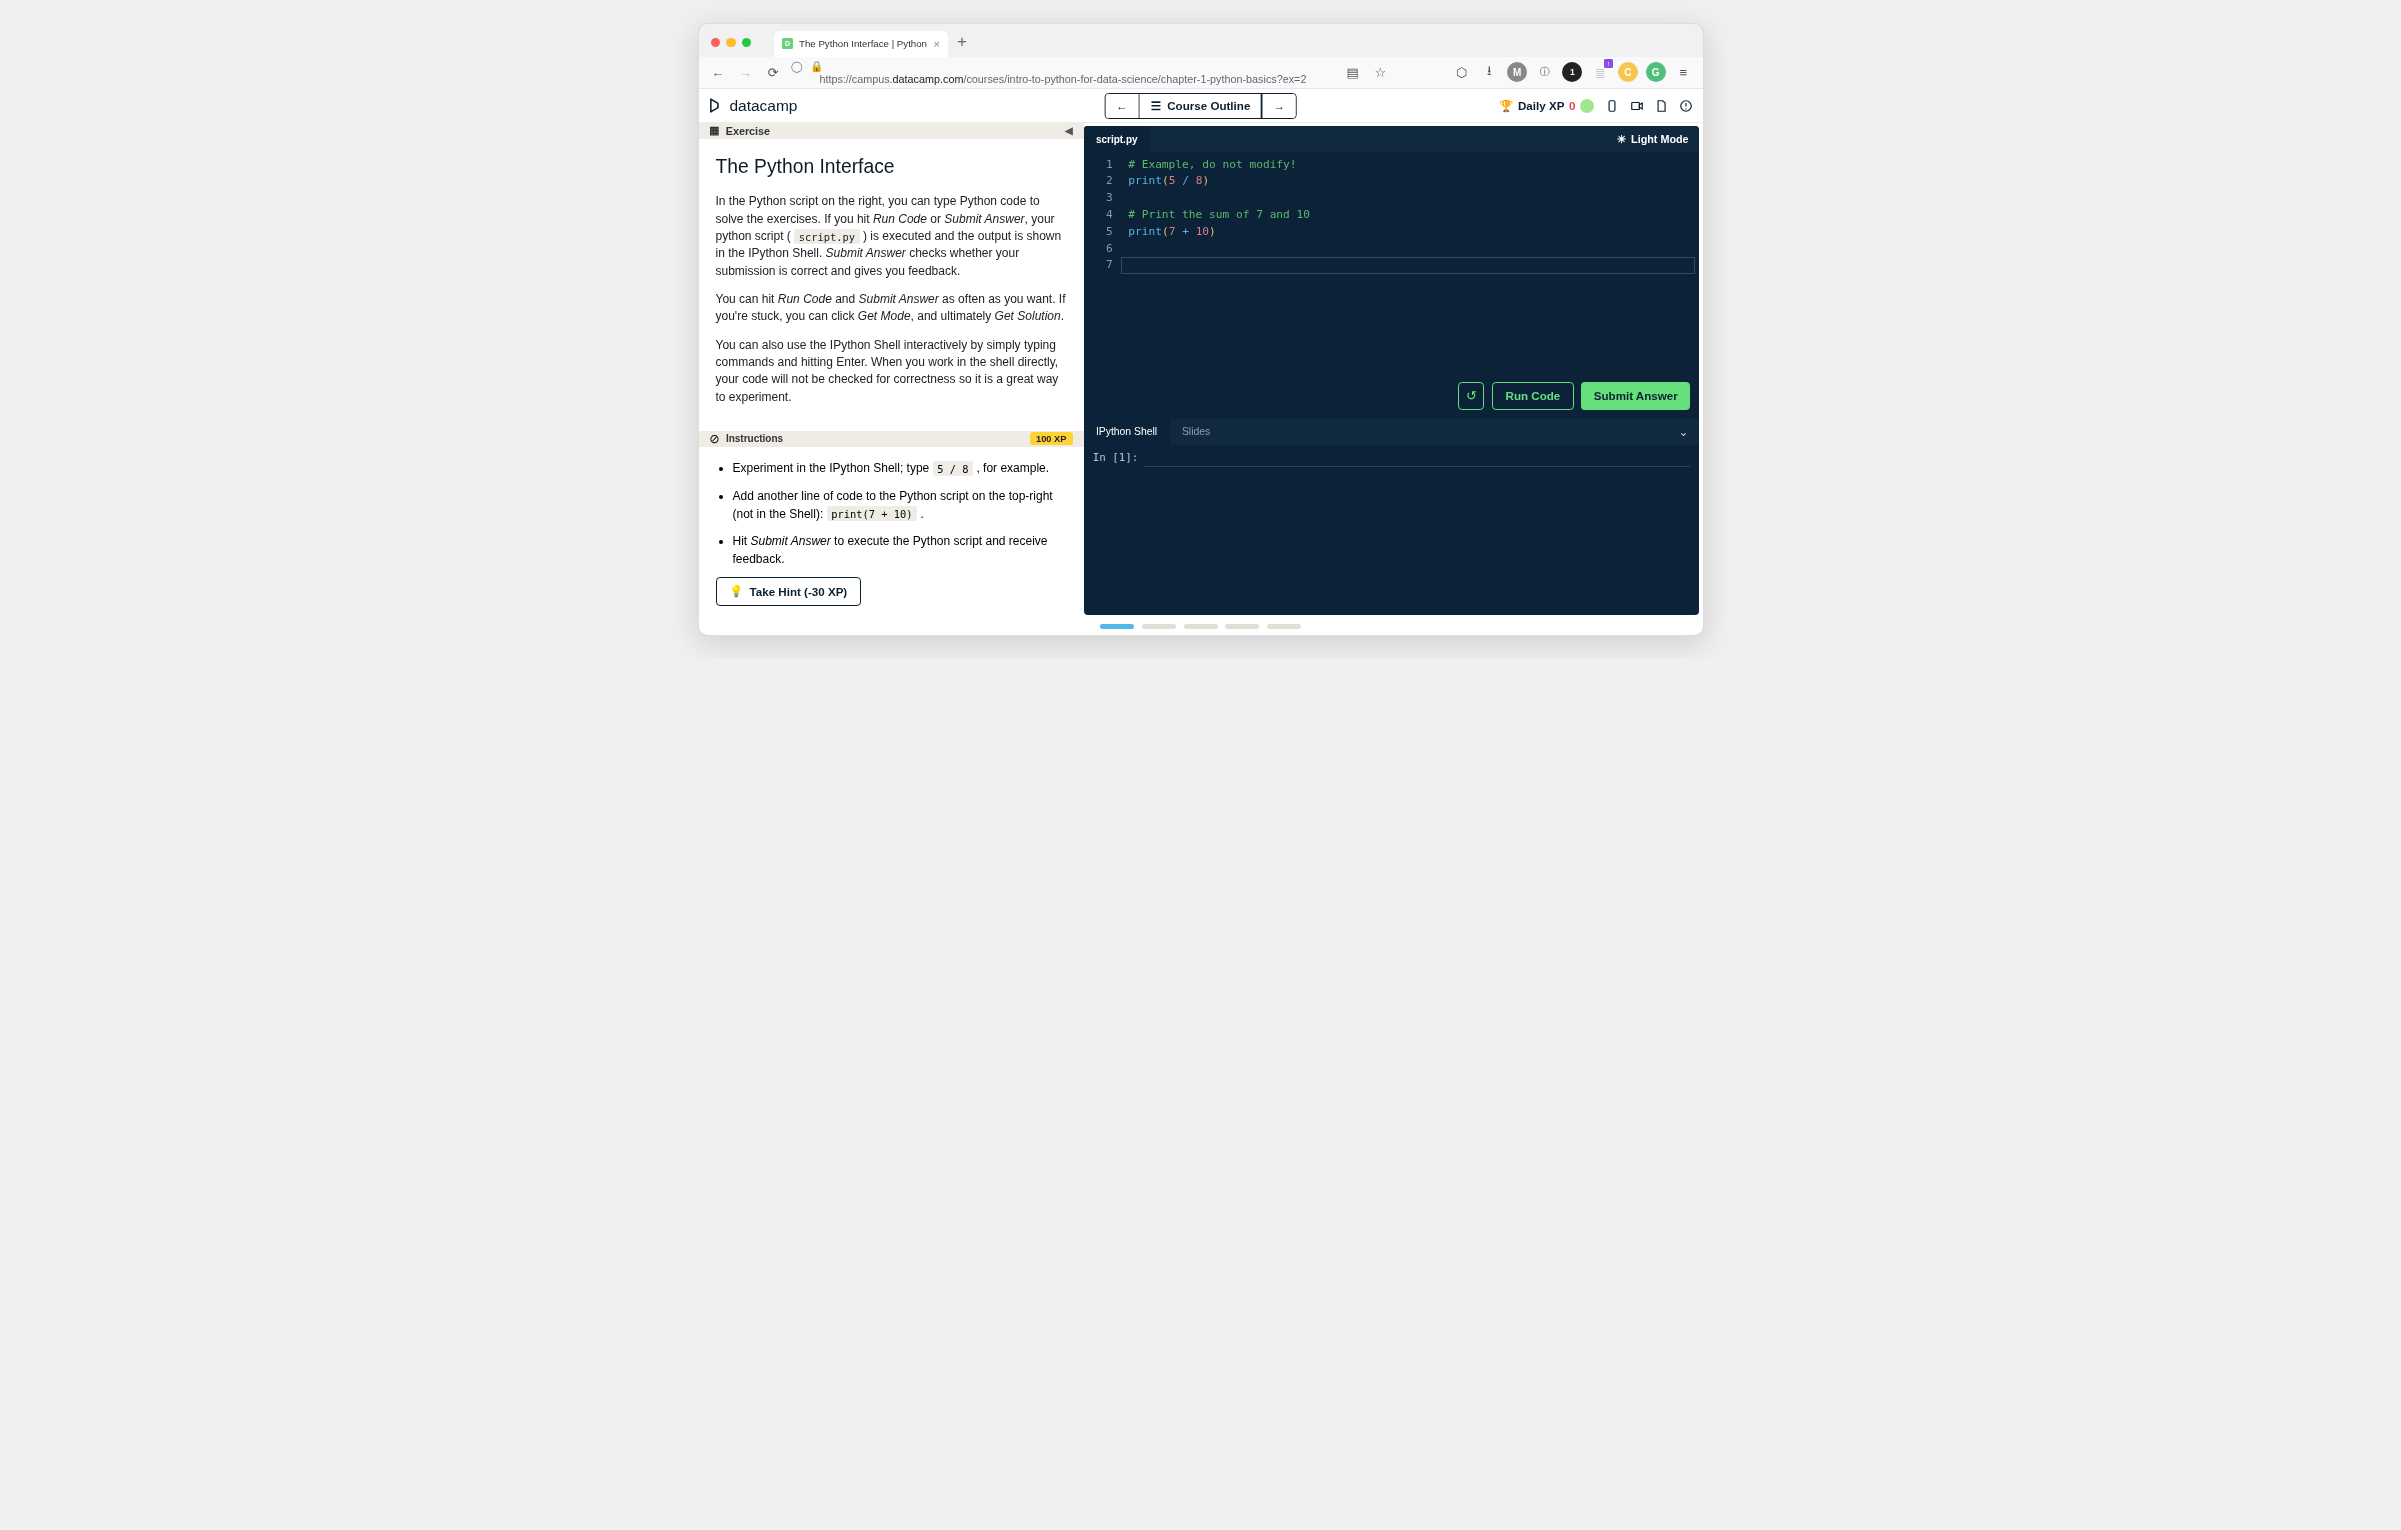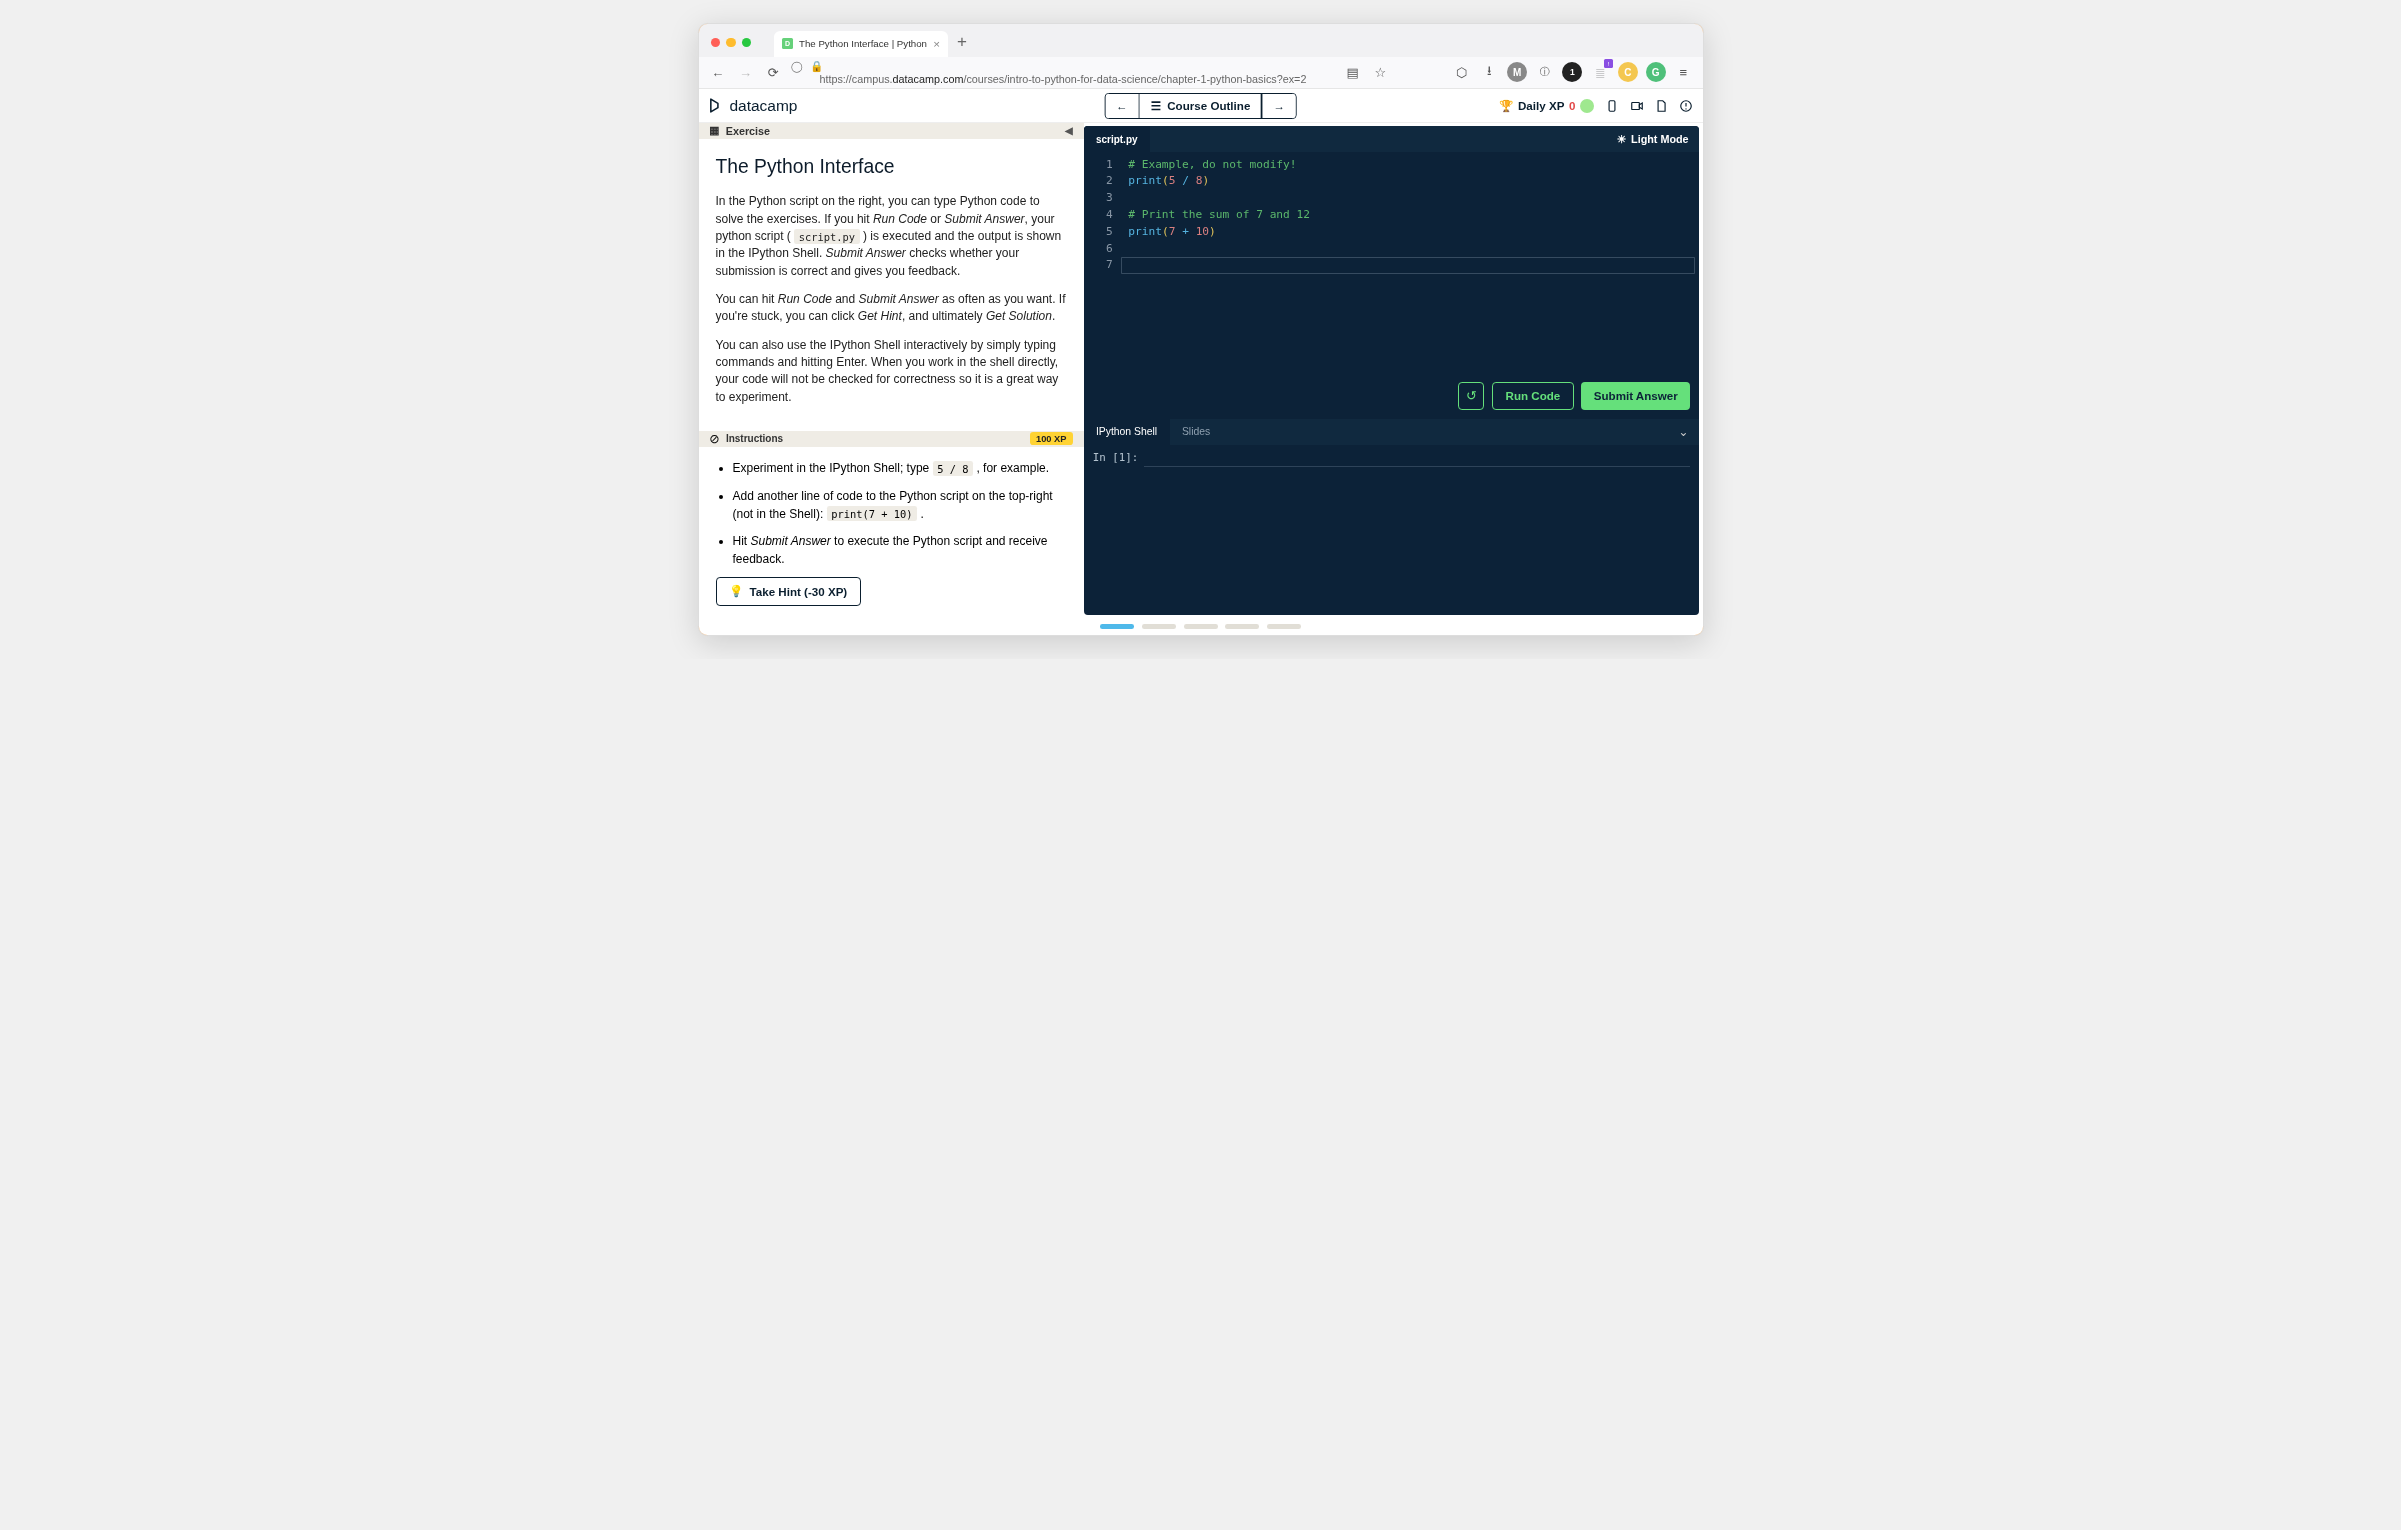--- a/index.html
+++ b/index.html
@@ -234,21 +234,21 @@
         <span>▦</span>
         <span>Exercise</span>
         <span class="collapse">◀</span>
       </div>
       <div class="exercise-content">
         <h2>The Python Interface</h2>
         <p>
           <span>In the Python script on the right, you can type Python code to solve the exercises. If you hit </span><em>Run Code</em><span> or </span><em>Submit Answer</em><span>, your python script ( </span><code class="inline">script.py</code><span> ) is executed and the output is shown in the IPython Shell. </span><em>Submit Answer</em><span> checks whether your submission is correct and gives you feedback.</span>
         </p>
         <p>
-          <span>You can hit </span><em>Run Code</em><span> and </span><em>Submit Answer</em><span> as often as you want. If you're stuck, you can click </span><em>Get Hint</em><span>, and ultimately </span><em>Get Solution</em><span>.</span>
+          <span>You can hit </span><em>Run Code</em><span> and </span><em>Submit Answer</em><span> as often as you want. If you're stuck, you can click </span><em>Get Mode</em><span>, and ultimately </span><em>Get Solution</em><span>.</span>
         </p>
         <p>You can also use the IPython Shell interactively by simply typing commands and hitting Enter. When you work in the shell directly, your code will not be checked for correctness so it is a great way to experiment.</p>
       </div>
 
       <div class="instructions-header">
         <span>⊘</span>
         <span class="label">Instructions</span>
         <span class="xp-badge">100 XP</span>
       </div>
       <div class="instructions-body">
@@ -286,21 +286,21 @@
           <div>2</div>
           <div>3</div>
           <div>4</div>
           <div>5</div>
           <div>6</div>
           <div>7</div>
         </div>
         <div class="code-lines"><span class="comment"># Example, do not modify!</span>
 <span class="fn">print</span><span class="paren">(</span><span class="num">5</span> <span class="op">/</span> <span class="num">8</span><span class="paren">)</span>
 
-<span class="comment"># Print the sum of 7 and 12</span>
+<span class="comment"># Print the sum of 7 and 10</span>
 <span class="fn">print</span><span class="paren">(</span><span class="num">7</span> <span class="op">+</span> <span class="num">10</span><span class="paren">)</span>
 
 </div>
         <div class="cursor-line"></div>
         <div class="editor-actions">
           <button class="btn-reset">↺</button>
           <button class="btn-run"><span>Run Code</span></button>
           <button class="btn-submit"><span>Submit Answer</span></button>
         </div>
       </div>

